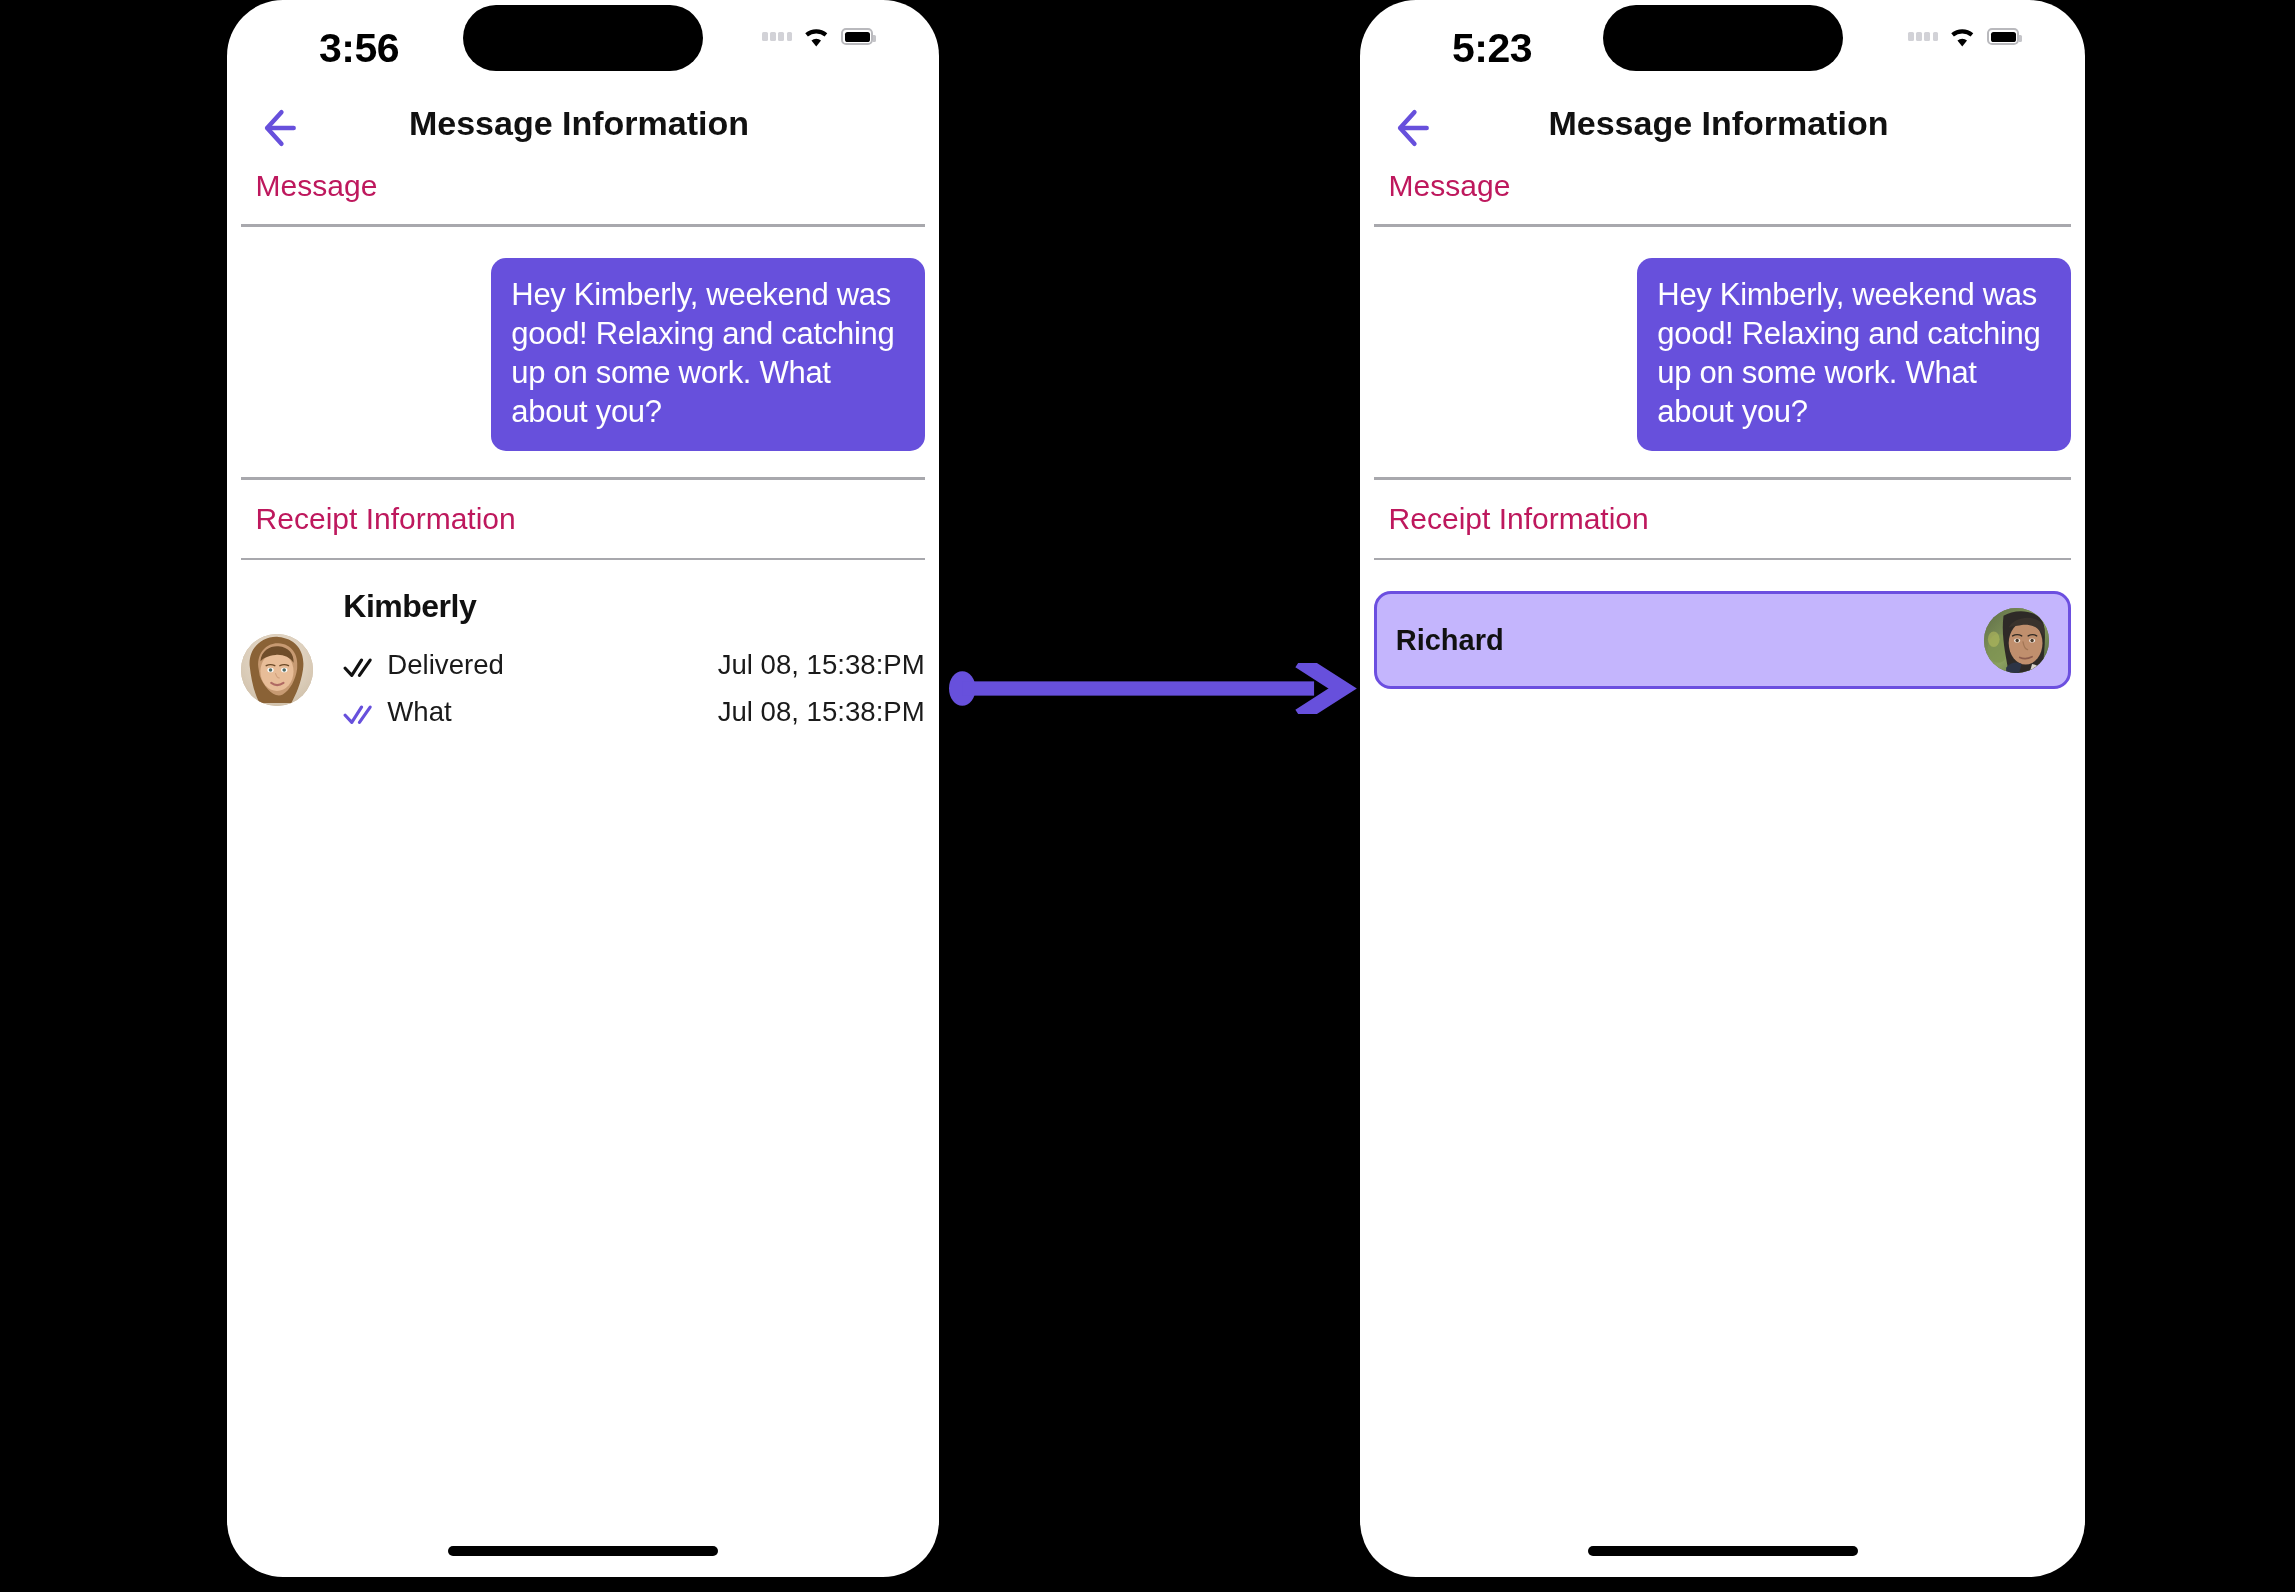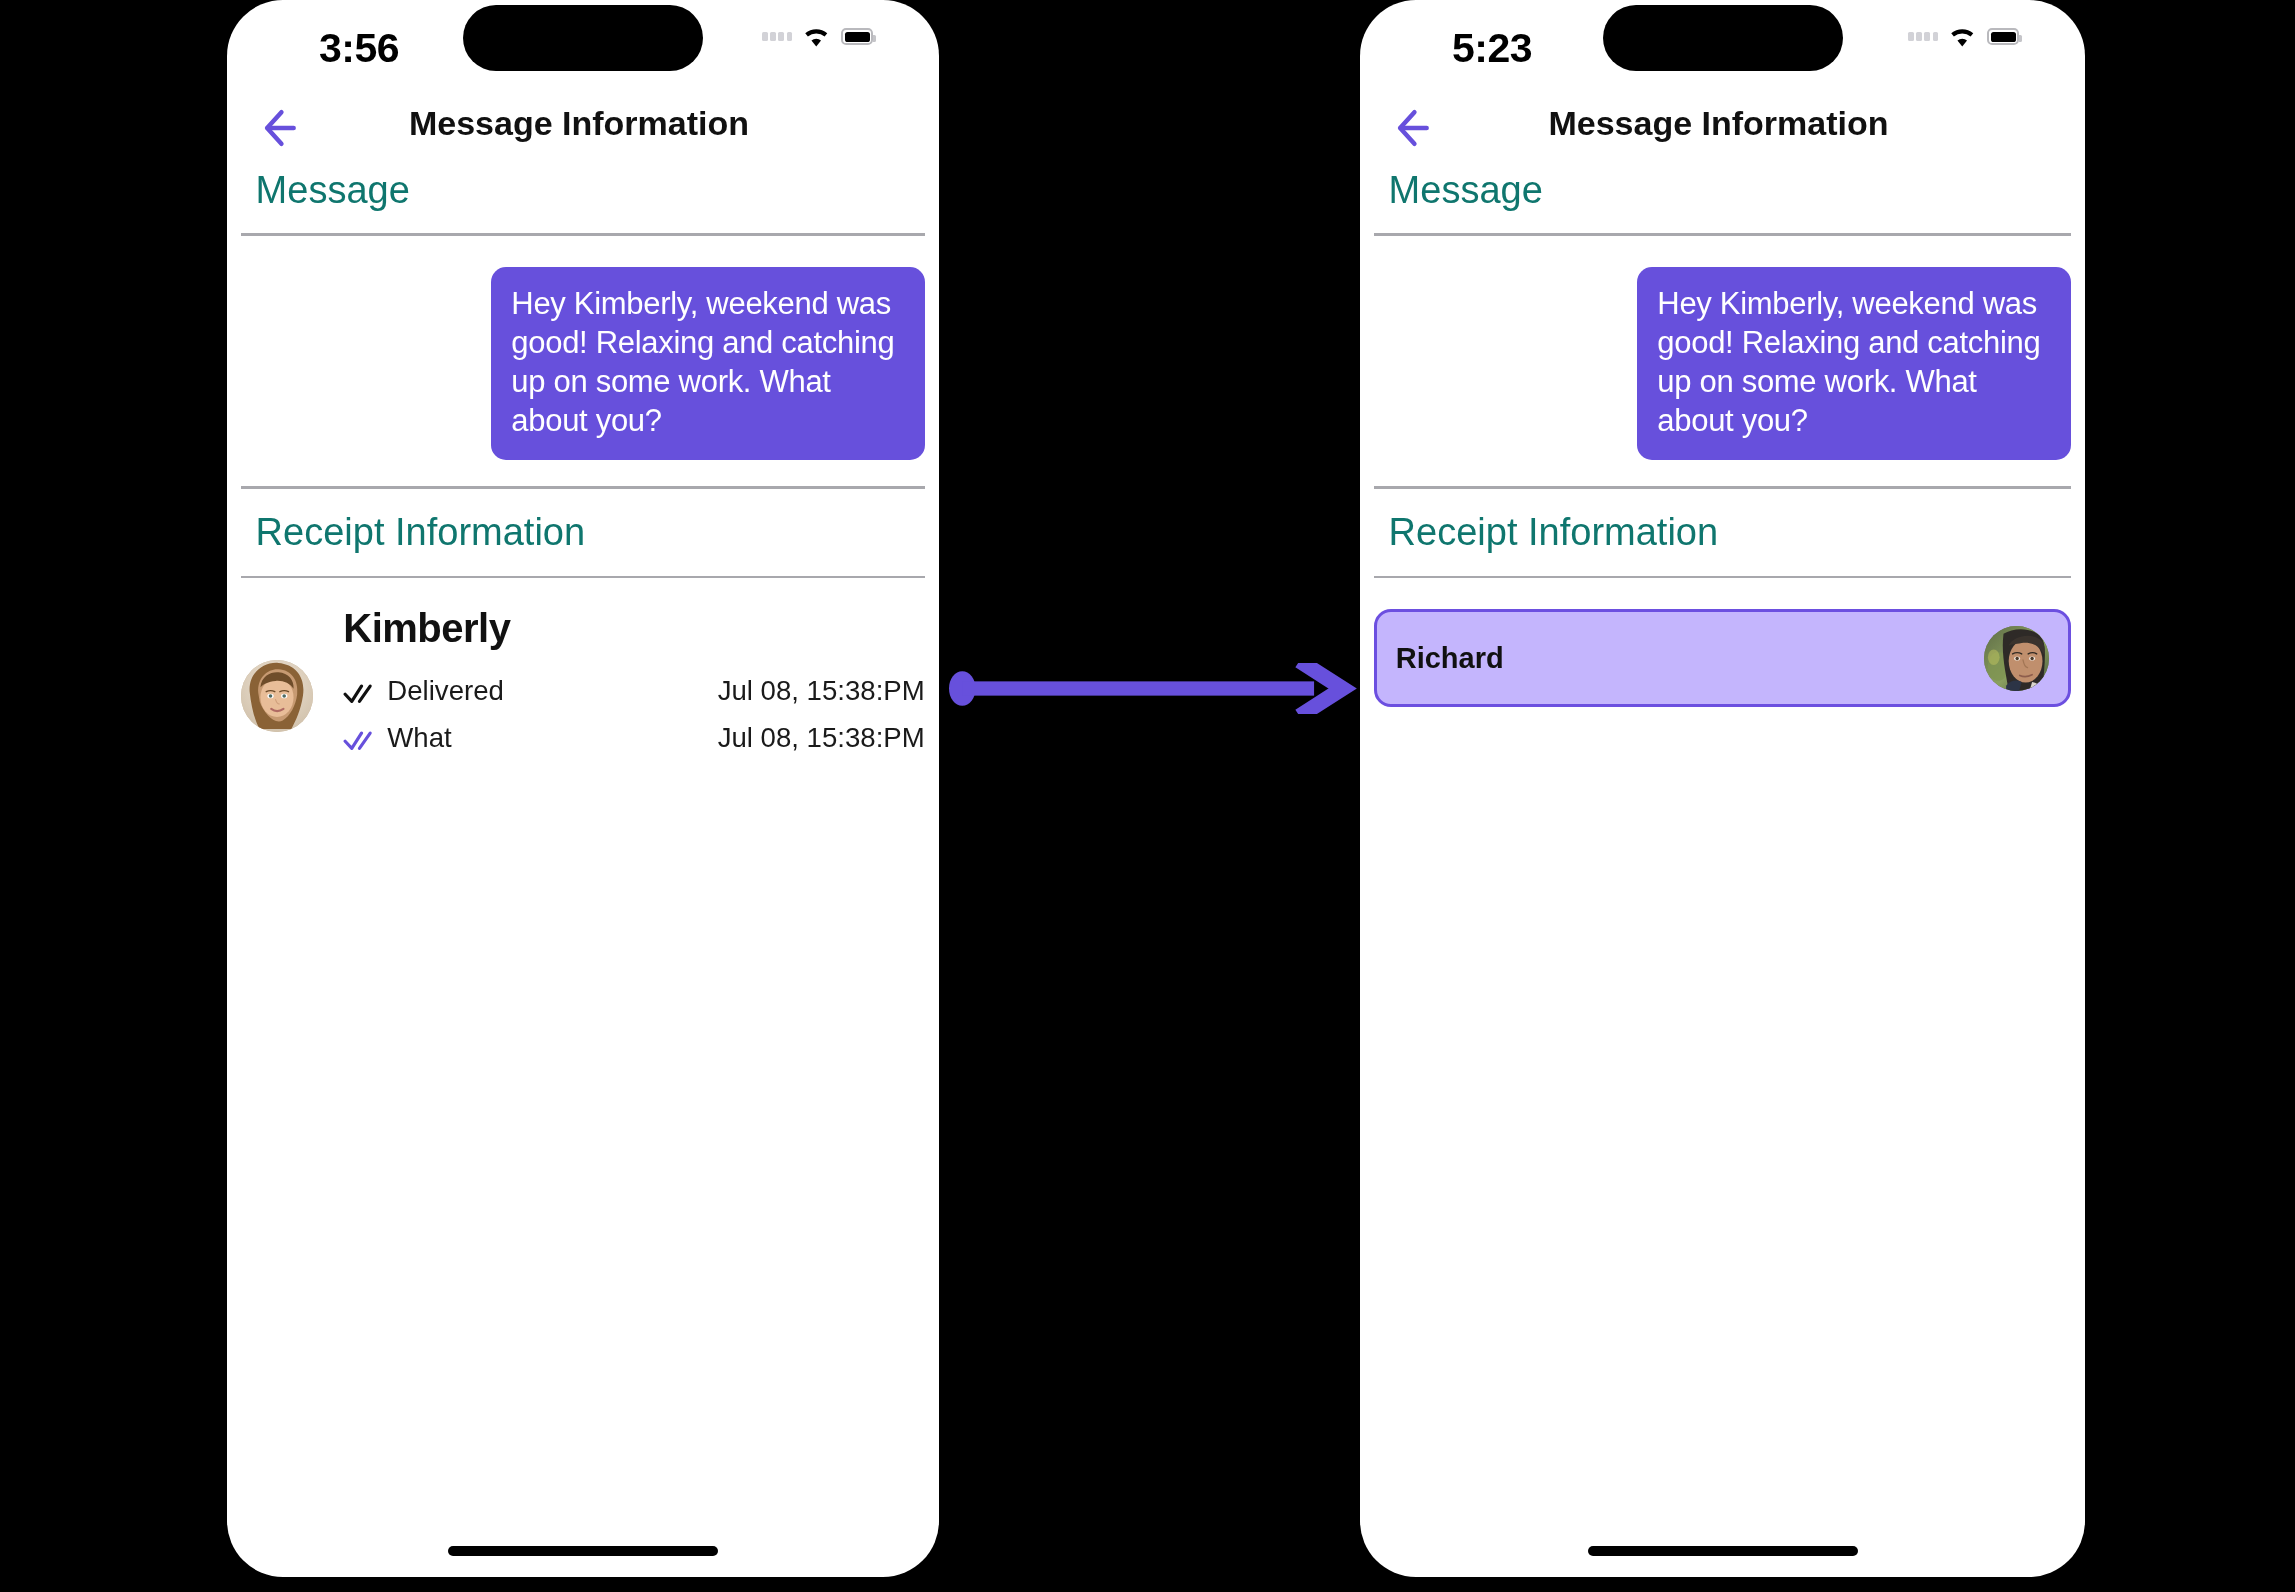--- a/index.html
+++ b/index.html
@@ -25,34 +25,34 @@
   .batt::before{content:"";position:absolute;left:1.5px;top:1.5px;bottom:1.5px;right:1.5px;background:#000;border-radius:2.6px;}
   .batt::after{content:"";position:absolute;right:-4.6px;top:5.1px;width:2.6px;height:6.6px;background:#c5c5c9;border-radius:0 1.5px 1.5px 0;}
 
   
   .navbar{position:relative;height:77px;}
   .backbtn{position:absolute;left:28px;top:5.1px;width:61px;height:61px;display:flex;align-items:center;justify-content:center;cursor:pointer;}
   .navtitle{position:absolute;left:0;right:8px;top:12.2px;text-align:center;font-size:34px;font-weight:600;color:#111;}
   #phone-left .navtitle{padding-right:0;}
 
   
-  .sec-label{font-size:38px;color:#0f766e;padding:0 0 0 14.3px;}
+  .sec-label{font-size:30px;color:#be185d;padding:0 0 0 14.3px;}
   .sec-wrap{padding:0 14.3px;}
   .divider{height:2.6px;background:#a8a8ad;margin-top:21.4px;}
 
   .msg-area{padding:31px 14.3px 0 14.3px;display:flex;justify-content:flex-end;}
   .bubble{background:#6750dc;color:#fff;border-radius:15px;padding:18.4px 20.4px 19.4px 20.4px;max-width:393px;
           font-size:31px;line-height:1.25;letter-spacing:-0.3px;}
   .msg-bottom-divider{height:2.6px;background:#a8a8ad;margin:26.5px 14.3px 0 14.3px;}
 
   .receipt-block{padding:27.6px 14.3px 0 14.3px;}
 
   
   .rcpt{position:relative;padding-left:0;}
-  .rcpt-name{font-size:40px;font-weight:600;color:#111;margin-left:102px;letter-spacing:-0.5px;}
+  .rcpt-name{font-size:32px;font-weight:600;color:#111;margin-left:102px;letter-spacing:-0.5px;}
   .rcpt-body{display:flex;align-items:flex-start;margin-top:9.2px;}
   .avatar{width:72px;height:72px;border-radius:50%;flex:0 0 72px;overflow:hidden;position:relative;background:#c9b79c;}
   .rcpt-rows{flex:1;margin-left:30px;}
   .rcpt-row{display:flex;align-items:flex-end;height:47px;}
   .checks{width:44px;flex:0 0 44px;}
   .rcpt-status{font-size:27.6px;color:#1a1a1a;flex:1;}
   .rcpt-time{font-size:27.6px;color:#1a1a1a;text-align:right;white-space:nowrap;}
 
   
   .person-card{margin:31px 14.3px 0 14.3px;border:3.1px solid #6c4fe0;background:#c4b5fd;border-radius:17px;

